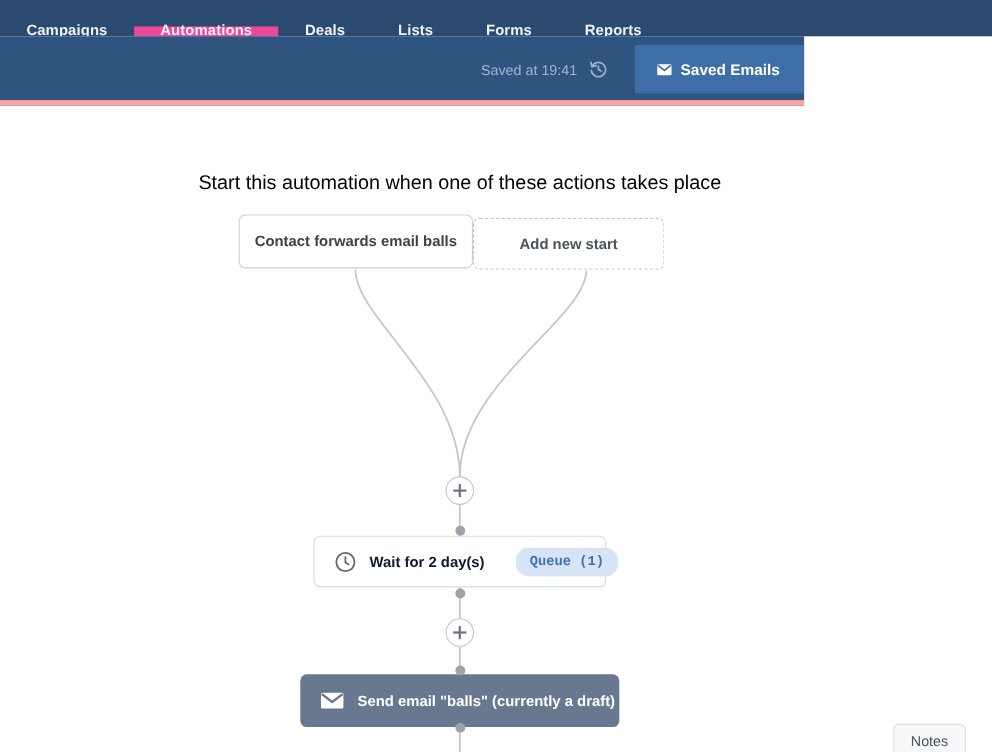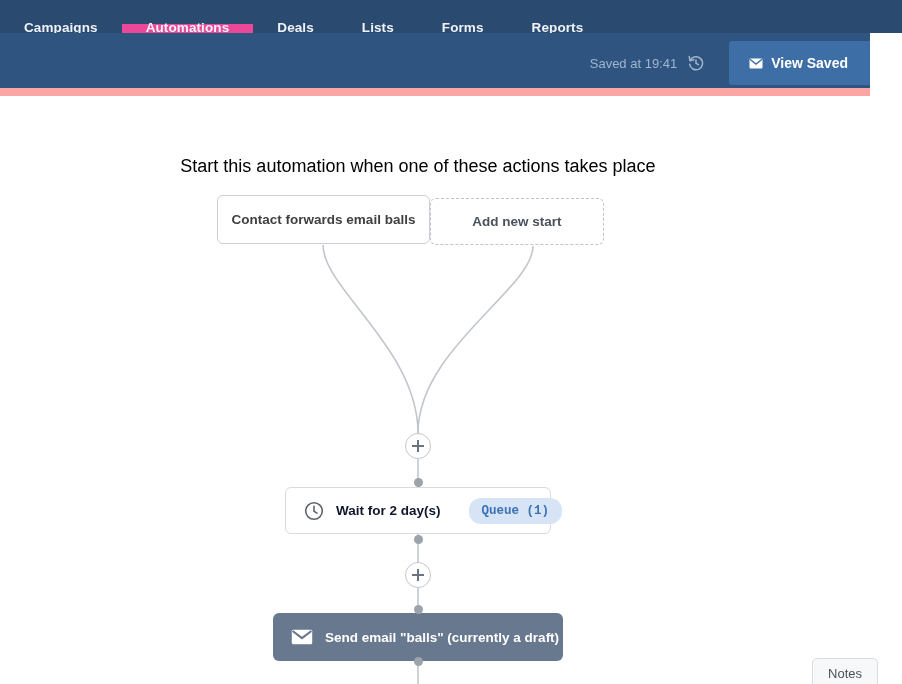--- a/index.html
+++ b/index.html
@@ -46,24 +46,24 @@
     margin-top: 24px;
   }
   .nav-tab.active {
     background: #ec4899;
   }
 
   
   .subheader {
     position: absolute;
     left: 0; top: 33px;
-    width: 870px;
+    width: 731px;
     height: 63px;
     background: #2f5480;
-    border-bottom: 8px solid #fca5a5;
+    border-bottom: 5px solid #fca5a5;
   }
   .subheader-right {
     position: absolute;
     right: 0; top: 0;
     height: 60px;
     display: flex;
     align-items: center;
     gap: 0;
   }
   .saved-text {
@@ -304,21 +304,21 @@
         </svg>
       </span>
 
       <div class="view-emails-btn">
         <span class="icon-box">
           <svg width="14" height="11" viewBox="0 0 14 11">
             <rect x="0.5" y="0.5" width="13" height="10" rx="1" fill="#ffffff"></rect>
             <path d="M0.9 1.2 L7 6 L13.1 1.2" stroke="#3d6ea5" stroke-width="1.4" fill="none"></path>
           </svg>
         </span>
-        <span>View Saved</span>
+        <span>Saved Emails</span>
       </div>
     </div>
   </div>
 
   <div class="canvas">
 
     <div class="start-caption">Start this automation when one of these actions takes place</div>
 
     <svg class="connectors">
 

